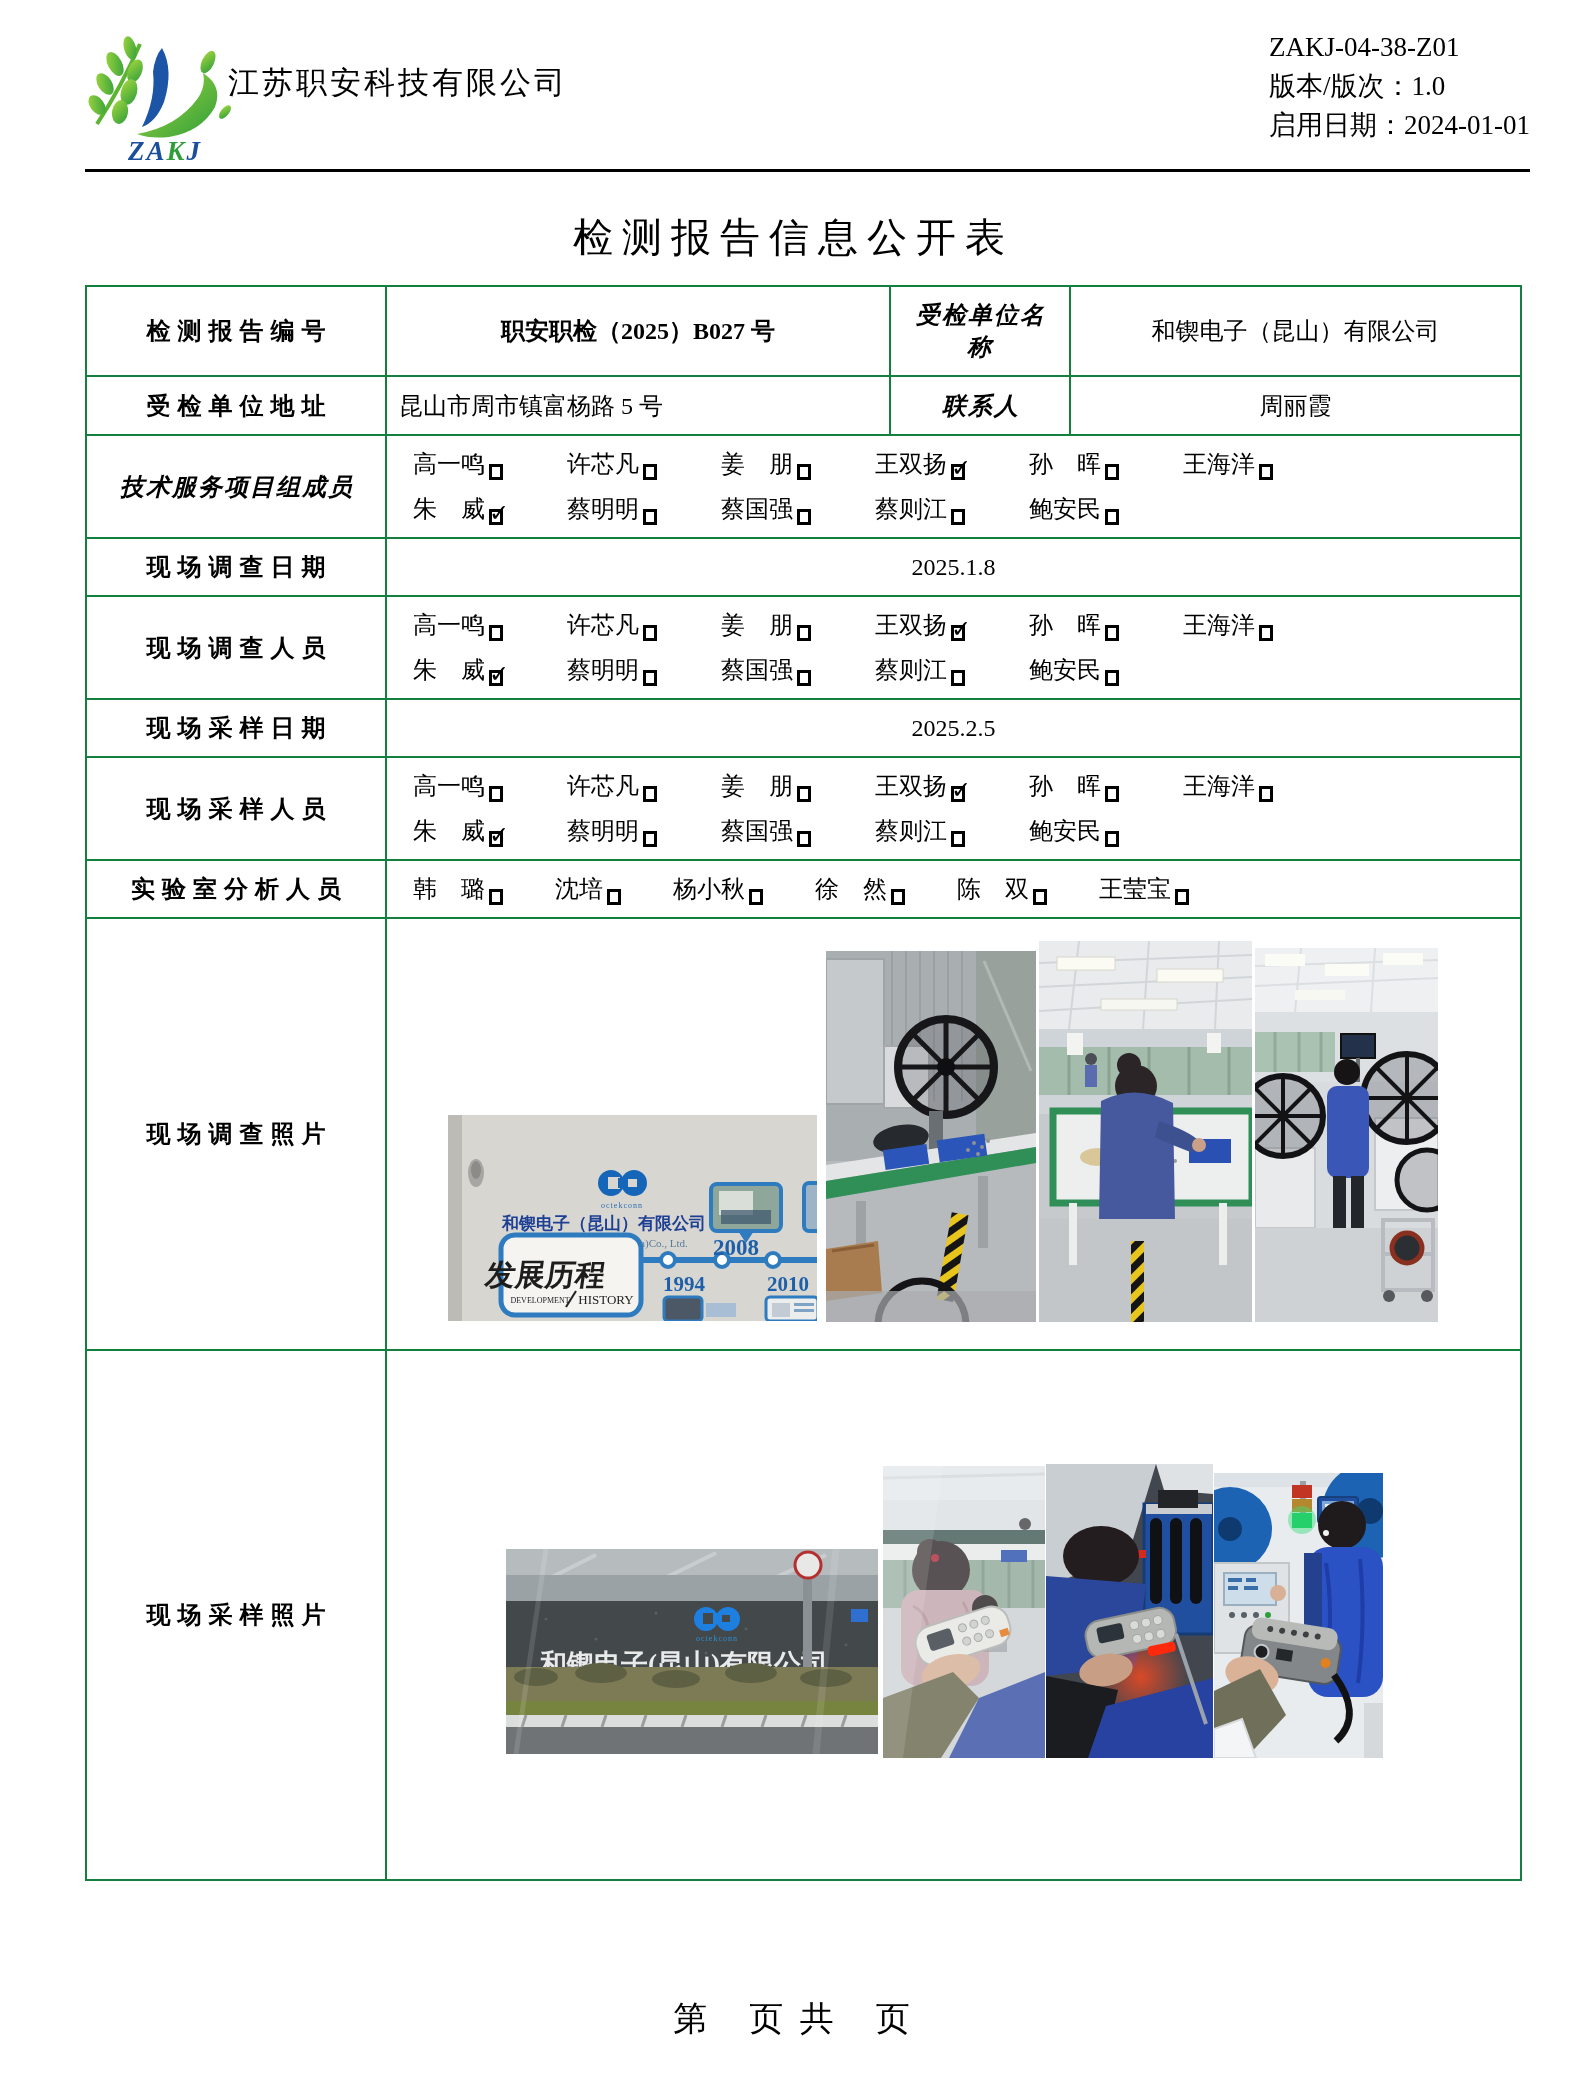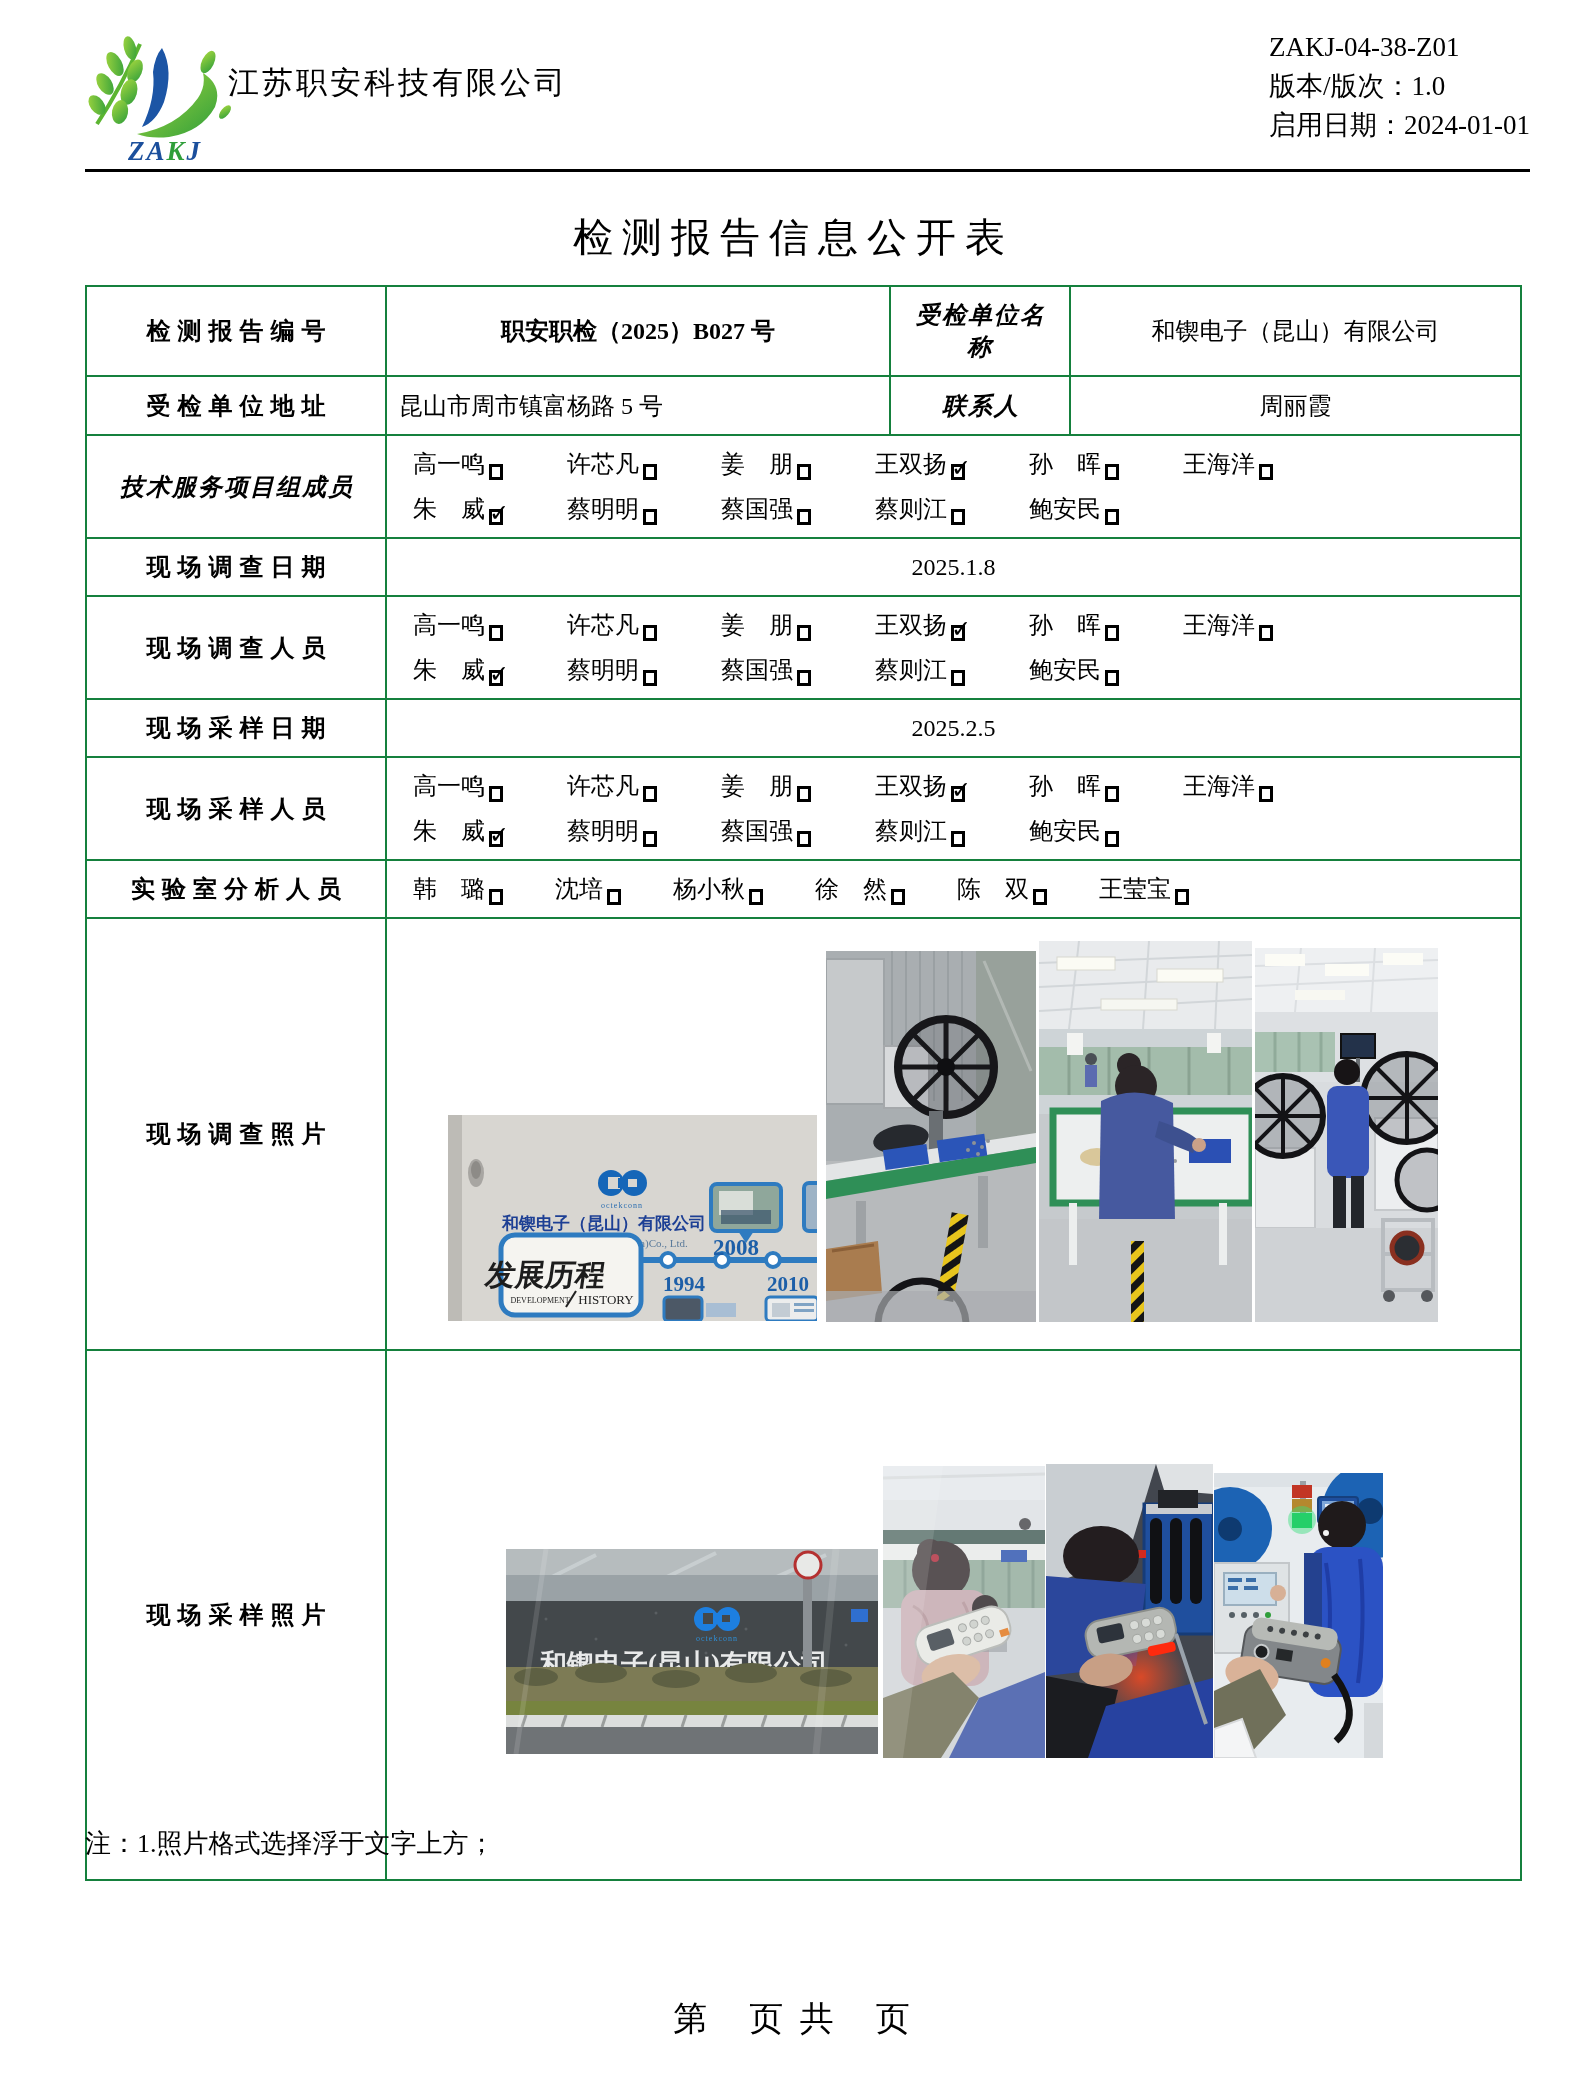--- a/index.html
+++ b/index.html
@@ -572,15 +572,14 @@
             <path d="M120 202 C138 226 142 250 122 268" stroke="#121212" stroke-width="7" fill="none"></path>
             <polygon points="0,256 28,246 42,285 0,285" fill="#f4f5f6" stroke="#d8dadc" stroke-width="2"></polygon>
             <rect x="150" y="230" width="19" height="55" fill="#d5d9dc"></rect>
           </svg>
         </div>
       </td>
     </tr>
   </tbody>
     </table>
 
-  <div class="note">注：1.照片格式选择浮于文字上方；</div>
   <div class="footer">第　页 共　页</div>
 </div>
 
 </body></html>

